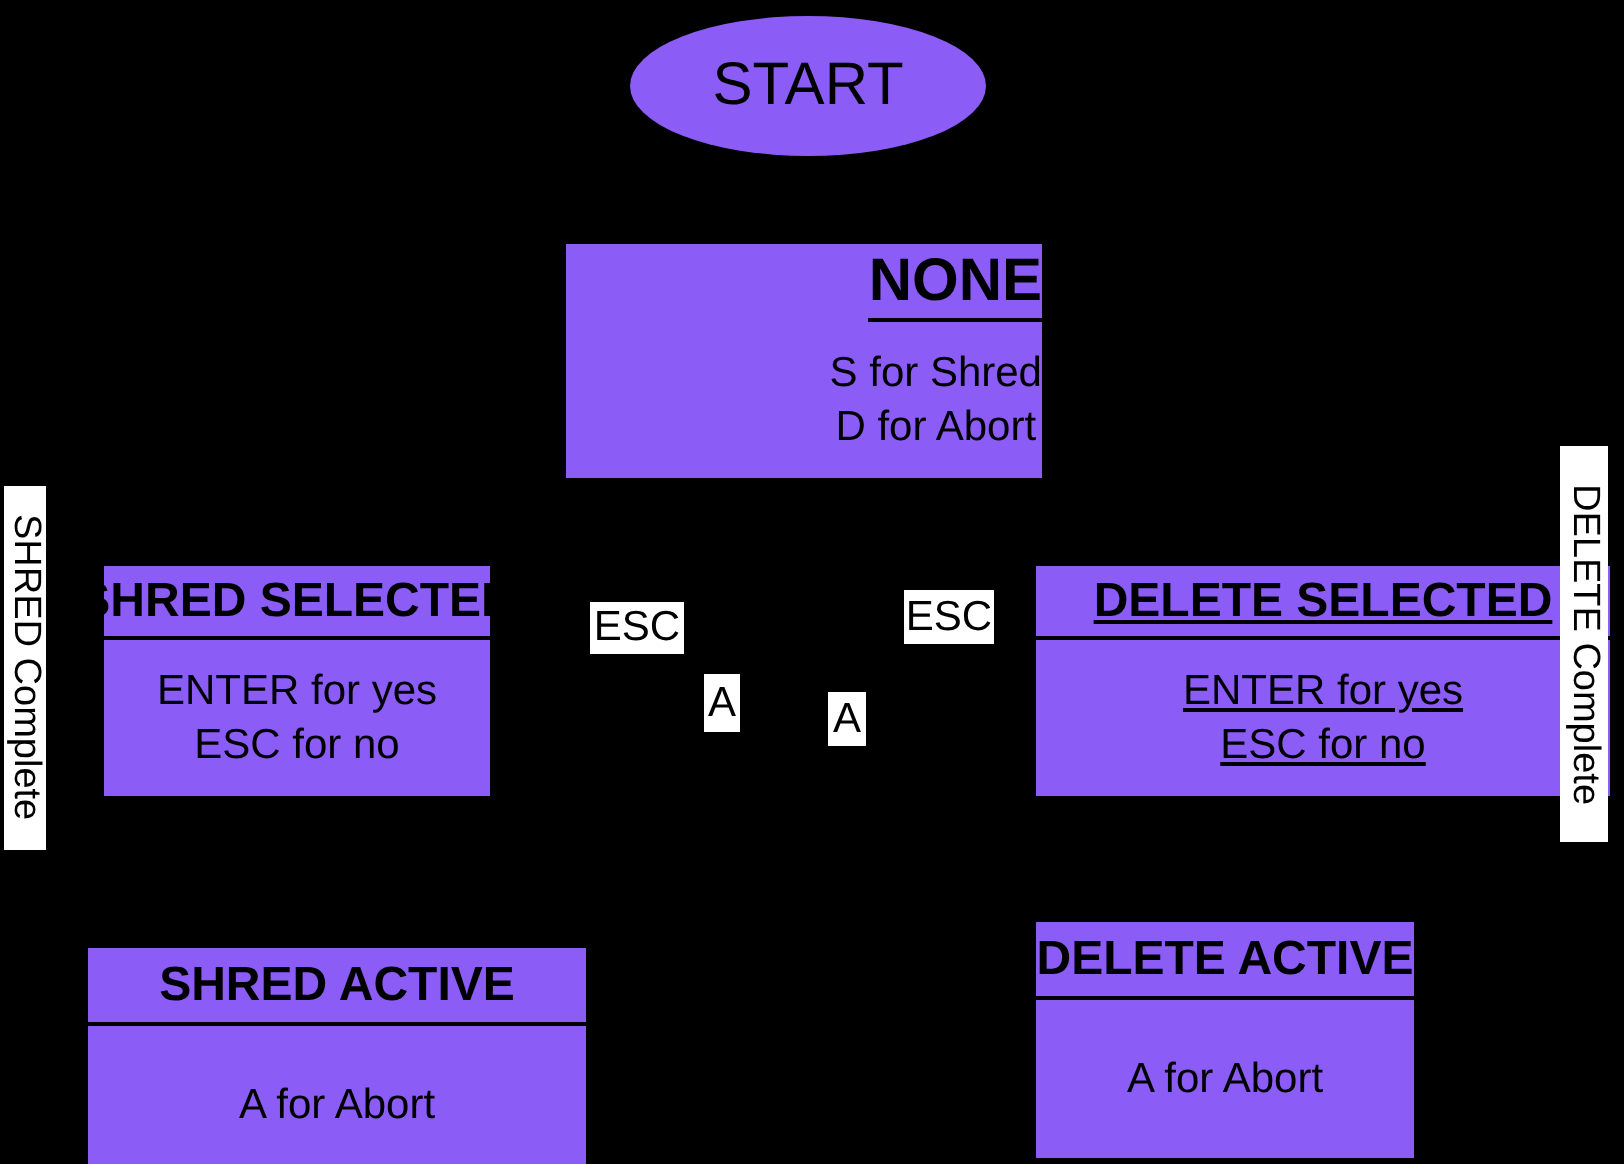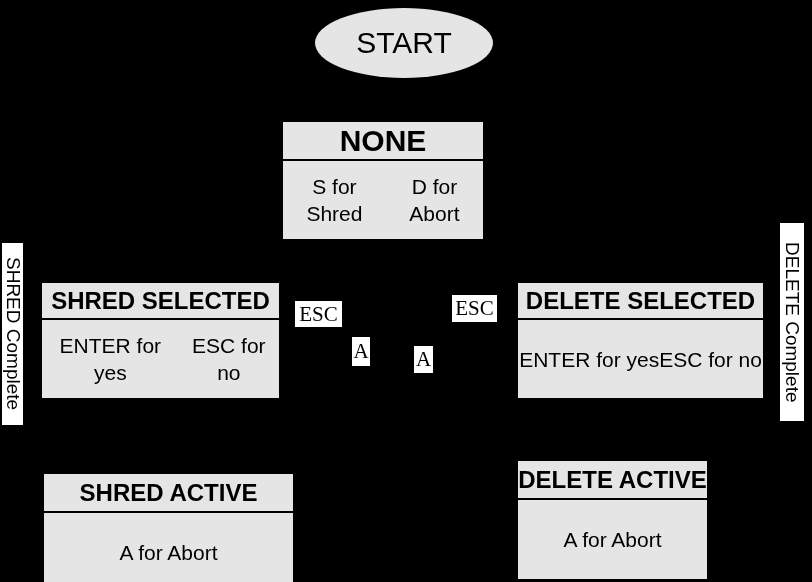--- a/index.html
+++ b/index.html
@@ -10,21 +10,21 @@
     width: 812px;
     height: 582px;
     background: #000000;
     font-family: "Liberation Sans", sans-serif;
     overflow: hidden;
     color: #000;
   }
 
   .node {
     position: absolute;
-    background: #e5e5e5;
+    background: #8b5cf6;
     color: #000000;
     box-sizing: border-box;
   }
 
   
   .ellipse {
     left: 315px; top: 8px; width: 178px; height: 70px;
     border-radius: 50%;
     display: flex; align-items: center; justify-content: center;
     font-size: 30px;
@@ -35,47 +35,46 @@
   .state .title {
     font-weight: bold;
     border-bottom: 2px solid #000;
     display: flex; align-items: center; justify-content: center;
     white-space: nowrap;
     font-size: 24px;
     flex: 0 0 auto;
   }
   .state .body {
     flex: 1 1 auto;
-    display: flex; flex-direction: row;
+    display: flex; flex-direction: column;
     align-items: center; justify-content: center;
     text-align: center;
     font-size: 21px;
     line-height: 27px;
   }
 
-  .state--none            { left: 283px; top: 122px; width: 200px; height: 117px; }
+  .state--none            { left: 283px; top: 122px; width: 238px; height: 117px; align-items: flex-end; }
   .state--none .title     { height: 37px; font-size: 30px; }
-  .state--shred-selected  { left: 42px;  top: 283px; width: 237px; height: 115px; }
+  .state--shred-selected  { left: 52px;  top: 283px; width: 193px; height: 115px; }
   .state--shred-selected .title  { height: 35px; }
-  .state--delete-selected { left: 518px; top: 283px; width: 245px; height: 115px; }
+  .state--delete-selected { left: 518px; top: 283px; width: 287px; height: 115px; text-decoration: underline; }
   .state--delete-selected .title { height: 35px; }
   .state--shred-active    { left: 44px;  top: 474px; width: 249px; height: 118px; }
   .state--shred-active .title    { height: 37px; }
   .state--delete-active   { left: 518px; top: 461px; width: 189px; height: 118px; }
   .state--delete-active .title   { height: 37px; }
 
   
   .edge-label {
     position: absolute;
     background: #ffffff;
     color: #000000;
     font-size: 21px;
     display: flex; align-items: center; justify-content: center;
     white-space: nowrap;
-    font-family: Liberation Serif, serif;
   }
   .edge-label--esc-left  { left: 295px; top: 301px; width: 47px; height: 26px; }
   .edge-label--esc-right { left: 452px; top: 295px; width: 45px; height: 27px; }
   .edge-label--a-left    { left: 352px; top: 337px; width: 18px; height: 29px; }
   .edge-label--a-right   { left: 414px; top: 346px; width: 19px; height: 27px; }
 
   
   .vlabel {
     position: absolute;
     background: #ffffff;

